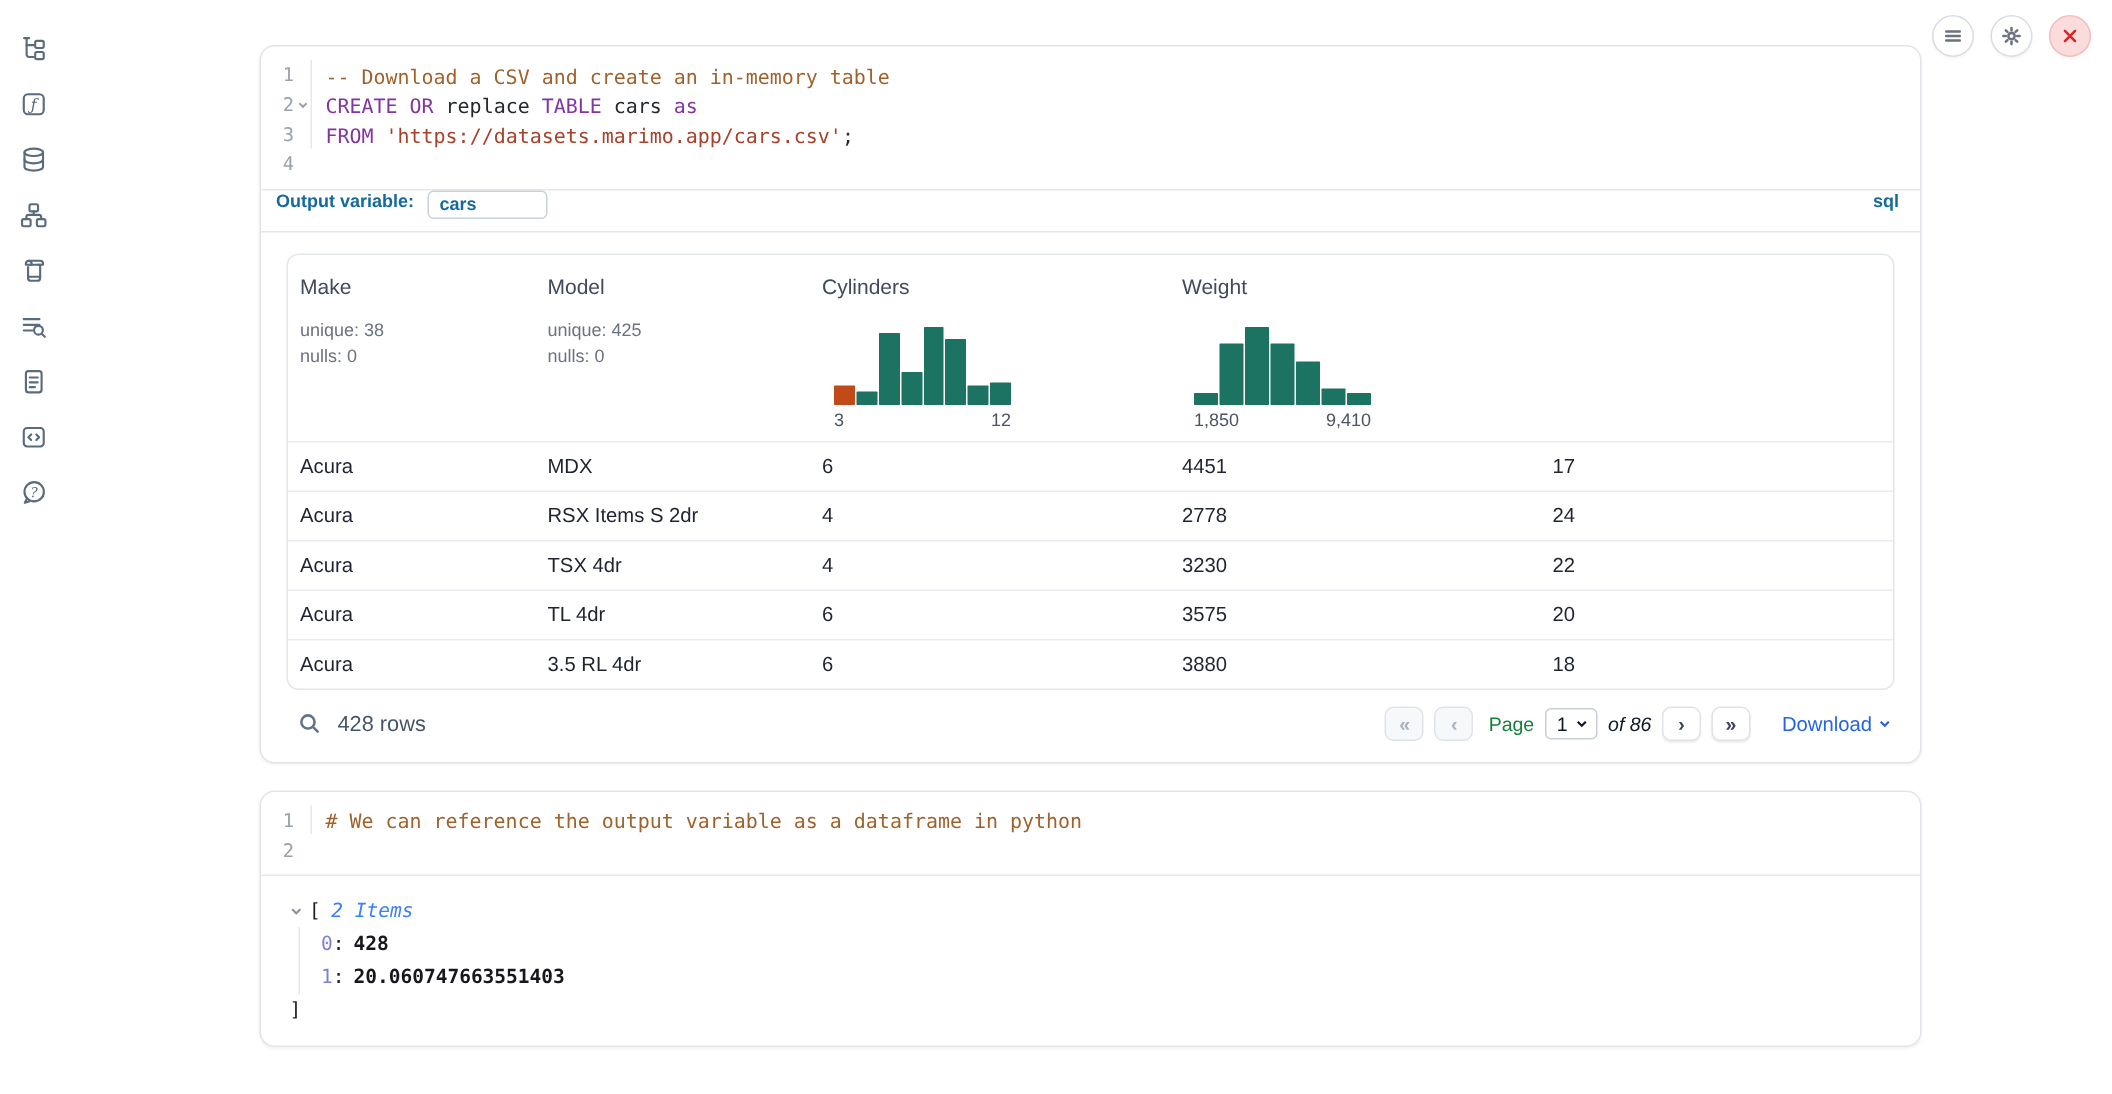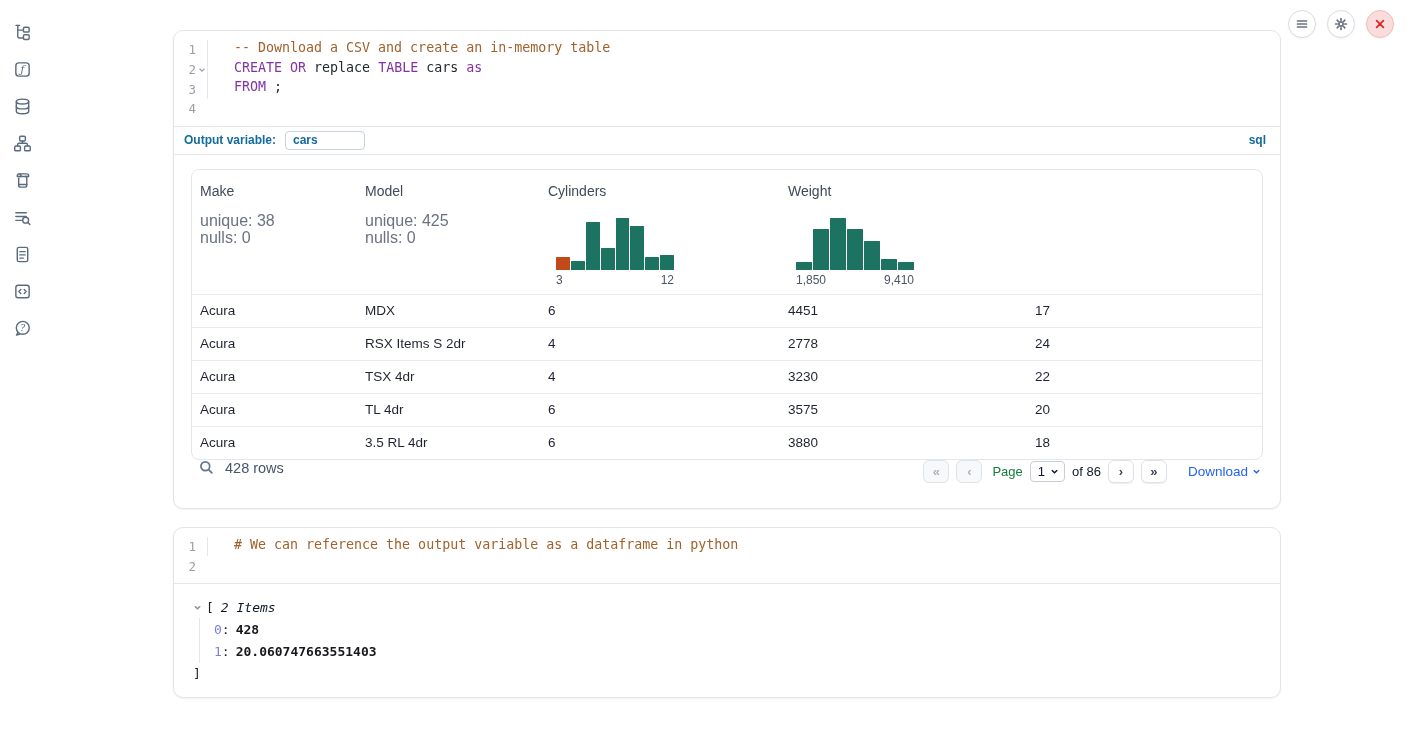--- a/index.html
+++ b/index.html
@@ -27,72 +27,72 @@
   .card { background:#fff; border:1px solid #e1e5ea; border-radius:10px;
     box-shadow:0 1px 2px rgba(15,23,42,.05); }
 
   
   .code-section { padding:9px 0 7px; }
   .code-line { display:flex; align-items:center; height:19.7px;
     font-family:"DejaVu Sans Mono", monospace; font-size:13.3px; white-space:pre; }
   .gutter { width:22px; text-align:right; color:#9aa1ab; font-size:12.5px; flex:none; }
   .foldcol { width:11px; flex:none; color:#9aa1ab; display:flex; align-items:center; justify-content:center; }
   .foldcol svg { width:8px; height:8px; stroke:currentColor; fill:none; stroke-width:1.6; }
-  .codetext { border-left:1px solid #e5e7eb; padding-left:26px; height:100%; display:flex; align-items:flex-start; }
+  .codetext { border-left:1px solid #e5e7eb; padding-left:9px; height:100%; display:flex; align-items:flex-end; }
   .tok-plain   { color:#24292e; }
   .tok-keyword { color:#8334a3; }
   .tok-comment { color:#a0622d; }
   .tok-string  { color:#a8402a; }
 
   
-  .outvar-row { border-top:1px solid #e5e7eb; display:flex; align-items:center; height:28px; padding:0 14px 0 10px; }
+  .outvar-row { border-top:1px solid #e5e7eb; display:flex; height:28px; padding:0 14px 0 10px; }
   .outvar-label { font-size:12px; font-weight:bold; color:#136a9e; }
   .outvar-input { margin-left:9px; width:80px; height:19px; border:1px solid #c9d2da; border-radius:4px;
     font-family:"Liberation Sans", sans-serif; font-size:12px; font-weight:bold; color:#136a9e; padding:0 7px; outline:none; }
   .lang-badge { margin-left:auto; font-size:12px; font-weight:bold; color:#136a9e; }
 
   
   .output-section { border-top:1px solid #e5e7eb; padding:14px 17px 2px; }
   .table-wrap { border:1px solid #e2e7ec; border-radius:8px; overflow:hidden; }
   .tgrid { display:grid; grid-template-columns:165px 183px 240px 247px 1fr; }
   .th-cell { padding:13px 0 0 8px; display:flex; flex-direction:column; height:124px; }
   .th-title { font-size:14px; color:#3f4a5a; }
-  .th-stats { margin-top:13px; font-size:16px; color:#6b7280; line-height:17px; }
+  .th-stats { margin-top:13px; font-size:12px; color:#6b7280; line-height:17px; }
   .hist-block { margin-top:auto; margin-left:8px; width:118px; padding-bottom:7px; }
   .hist { height:52px; display:flex; align-items:flex-end; gap:1px; }
   .hist .bar { flex:1; border-radius:0.5px; }
   .hist-axis { display:flex; justify-content:space-between; font-size:12px; color:#4b5563; margin-top:3px; }
   .trow { border-top:1px solid #e8ebef; height:33px; align-items:center; font-size:13.5px; color:#1f2430; }
   .trow > div { padding-left:8px; }
 
   
-  .table-footer { display:flex; align-items:flex-start; height:46px; padding:0 2px 0 8px; }
+  .table-footer { display:flex; align-items:center; height:46px; padding:0 2px 0 8px; }
   .search-icon { width:15px; height:15px; color:#64748b; }
   .search-icon svg { width:15px; height:15px; stroke:currentColor; fill:none; stroke-width:1.7; stroke-linecap:round; }
   .rowcount { margin-left:11px; font-size:14.5px; color:#475569; }
   .pager { margin-left:auto; display:flex; align-items:center; gap:7px; }
   .pg-btn { width:26px; height:23px; border-radius:6px; border:1px solid #dfe3e8; background:#fff;
     display:flex; align-items:center; justify-content:center; font-size:13px; color:#3c4654;
     cursor:pointer; box-shadow:0 1px 1px rgba(0,0,0,.07); font-weight:bold; }
   .pg-btn.disabled { background:#f6f8fa; color:#aab2bc; box-shadow:none; }
   .pg-label { font-size:13px; color:#15803d; margin-left:3px; }
   .page-select { display:flex; align-items:center; gap:5px; border:1px solid #c7ced6; border-radius:4px;
     height:21px; padding:0 5px 0 7px; font-size:13px; color:#111827; cursor:pointer; }
   .page-select svg, .dl-link svg { width:9px; height:9px; stroke:currentColor; fill:none; stroke-width:1.6; }
-  .of-label { font-size:13px; color:#111827; }
+  .of-label { font-size:13px; color:#111827;font-style:italic; }
   .dl-link { margin-left:14px; display:flex; align-items:center; gap:4px; color:#2563eb;
     font-size:13.5px; cursor:pointer; }
 
   
   .tree-section { border-top:1px solid #e5e7eb; padding:13px 0 14px 19px;
     font-family:"DejaVu Sans Mono", monospace; font-size:13px; color:#1c1e26; }
   .tree-head { display:flex; align-items:center; height:21px; }
   .tree-exp { width:13px; color:#8b919a; display:flex; align-items:center; }
   .tree-exp svg { width:9px; height:9px; stroke:currentColor; fill:none; stroke-width:1.6; }
-  .tree-items-label { color:#0f172a; font-style:italic; margin-left:7px; }
+  .tree-items-label { color:#3b82f6; font-style:italic; margin-left:7px; }
   .tree-body { margin-left:6px; border-left:1px solid #e3e6ea; padding-left:14px; }
   .tree-entry { height:22.5px; display:flex; align-items:center; }
   .tree-index { color:#7b7fd6; }
   .tree-colon { color:#1c1e26; margin-right:6px; }
   .tree-value { color:#16181d; font-weight:bold; }
   .tree-close { height:20px; display:flex; align-items:center; }
 </style>
 </head>
 <body>
 
@@ -184,21 +184,21 @@
 </div>
 
 <div class="main">
 
   <section class="card">
     <div class="code-section" id="sql-code">
         <div class="code-line"><span class="gutter">1</span><span class="foldcol"></span><span class="codetext"><span class="tok-comment">-- Download a CSV and create an in-memory table</span></span></div>
         <div class="code-line"><span class="gutter">2</span><span class="foldcol"><svg viewBox="0 0 10 10">
               <path d="M2 3.5l3 3 3-3"></path>
             </svg></span><span class="codetext"><span class="tok-keyword">CREATE OR</span><span class="tok-plain"> replace </span><span class="tok-keyword">TABLE</span><span class="tok-plain"> cars </span><span class="tok-keyword">as</span></span></div>
-        <div class="code-line"><span class="gutter">3</span><span class="foldcol"></span><span class="codetext"><span class="tok-keyword">FROM</span><span class="tok-plain"> </span><span class="tok-plain">;</span></span></div>
+        <div class="code-line"><span class="gutter">3</span><span class="foldcol"></span><span class="codetext"><span class="tok-keyword">FROM</span><span class="tok-plain"> </span><span class="tok-string">'https://datasets.marimo.app/cars.csv'</span><span class="tok-plain">;</span></span></div>
         <div class="code-line"><span class="gutter">4</span><span class="foldcol"></span></div>
       </div>
 
     <div class="outvar-row">
       <span class="outvar-label">Output variable:</span>
       <input class="outvar-input" value="cars" style="">
       <span class="lang-badge">sql</span>
     </div>
 
     <div class="output-section">

